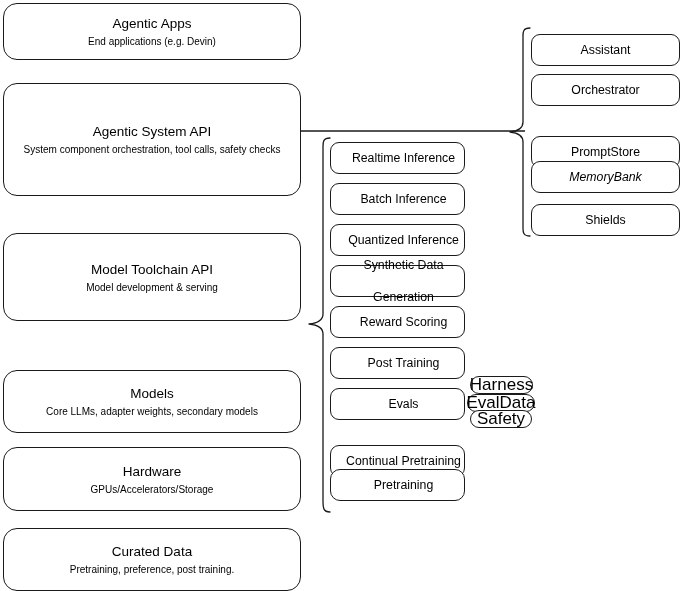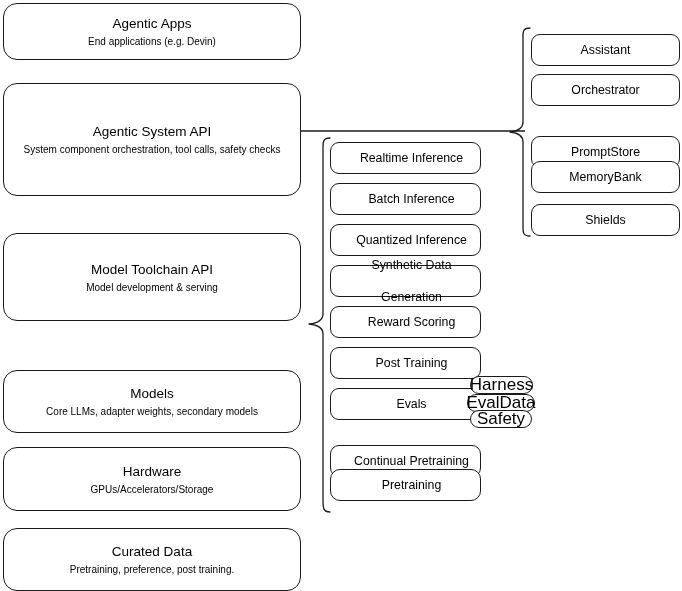--- a/index.html
+++ b/index.html
@@ -46,21 +46,21 @@
     color: #000;
   }
   .cap {
     border-radius: 9px;
     font-size: 12.3px;
     height: 32px;
     line-height: 32px;
   }
   .mid {
     left: 330px;
-    width: 151px;
+    width: 135px;
     padding-left: 12px;
   }
   .right {
     left: 531px;
     width: 149px;
   }
   .pill {
     position: absolute;
     box-sizing: border-box;
     border: 1.3px solid #1a1a1a;
@@ -142,16 +142,16 @@
   <div class="rbox cap mid" style="top:445px;">Continual Pretraining</div>
   <div class="rbox cap mid" style="top:469px;border-radius:10px;">Pretraining</div>
 
   <div class="pill" style="left:470px; top:376px; width:63px; height:18px;">Harness</div>
   <div class="pill" style="left:467px; top:394px; width:68px; height:18px;">EvalData</div>
   <div class="pill" style="left:470px; top:410px; width:62px; height:18px;">Safety</div>
 
   <div class="rbox cap right" style="top:34px;">Assistant</div>
   <div class="rbox cap right" style="top:74px;">Orchestrator</div>
   <div class="rbox cap right" style="top:136px;">PromptStore</div>
-  <div class="rbox cap right" style="top:161px;">MemoryBank</div>
+  <div class="rbox cap right" style="top:161px;font-style:italic;">MemoryBank</div>
   <div class="rbox cap right" style="top:204px;">Shields</div>
 
 </div>
 
 </body></html>

